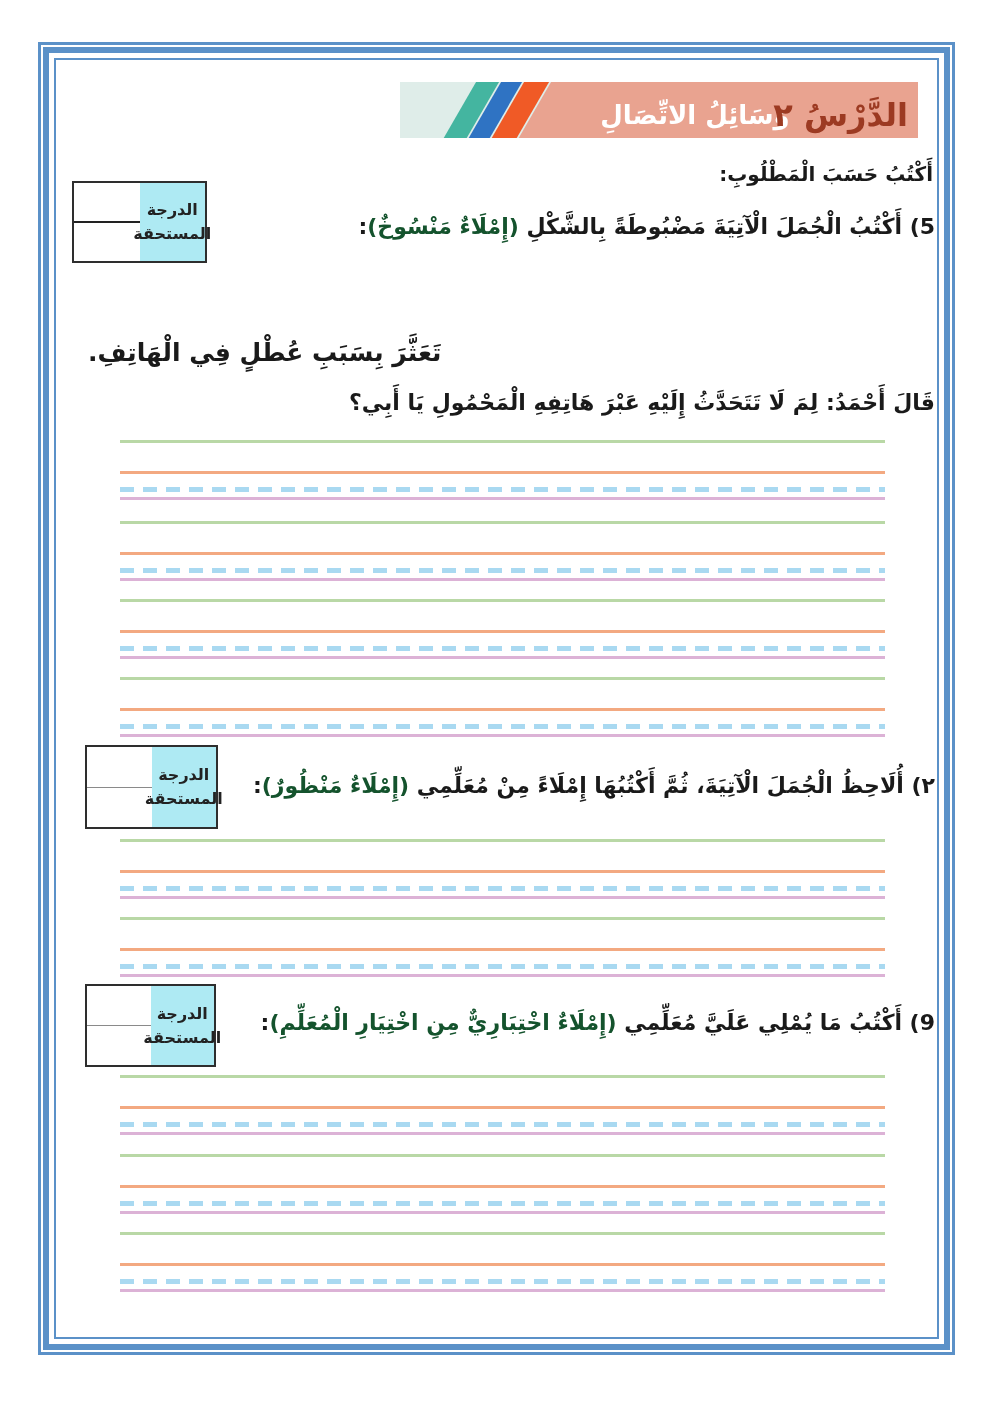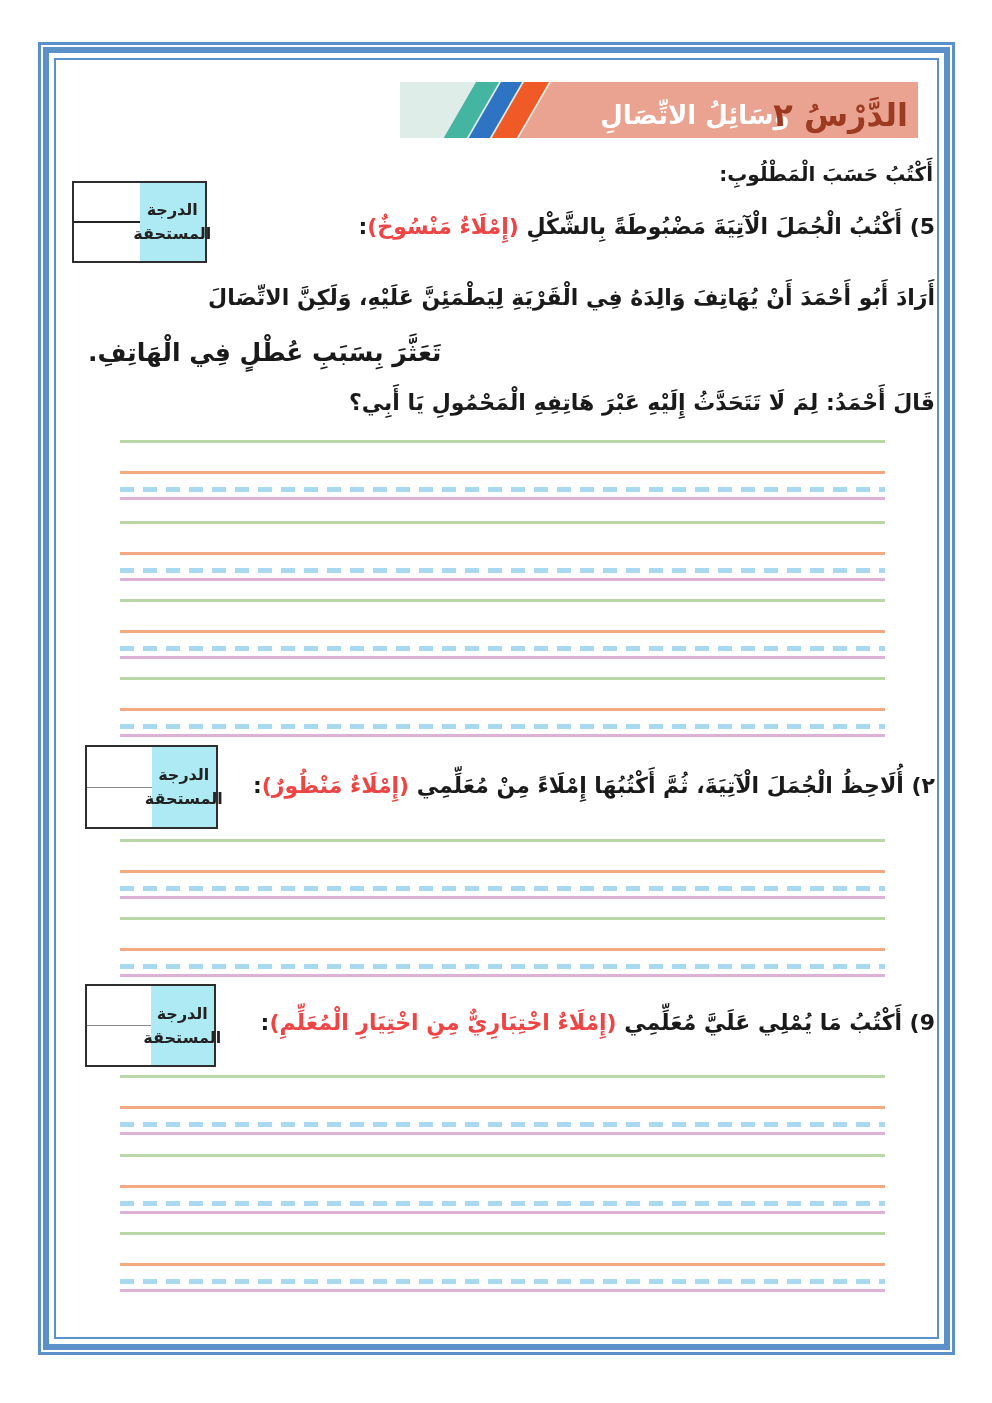--- a/index.html
+++ b/index.html
@@ -25,21 +25,21 @@
     color:#ffffff;font-size:26px;font-weight:700;}
   .banner-lesson{position:absolute;right:10px;top:0;height:66px;display:flex;align-items:center;
     color:#9c3a22;font-size:32px;font-weight:700;}
   
   .txt{position:absolute;color:#1a1a1a;font-weight:700;white-space:nowrap;}
   .instruction{right:59px;top:162px;font-size:20px;}
   .heading{font-size:22px;}
   .h1{right:57px;top:214px;}
   .h2{right:57px;top:773px;}
   .h3{right:57px;top:1010px;}
-  .heading .red{color:#ef4444;}
+  .heading .red{color:#14532d;}
   .p1{right:57px;top:285px;font-size:22px;}
   .p2{left:88px;top:338px;font-size:25px;}
   .p3{right:57px;top:390px;font-size:22px;}
   
   .score-box{position:absolute;display:flex;flex-direction:row;direction:ltr;
     border:2px solid #2e2e2e;background:#ffffff;box-sizing:border-box;}
   .sb1{left:72px;top:181px;width:135px;height:82px;}
   .sb2{left:85px;top:745px;width:133px;height:84px;}
   .sb3{left:85px;top:984px;width:131px;height:83px;}
   .score-cells{flex:1;display:flex;flex-direction:column;}
@@ -87,21 +87,20 @@
     <div class="score-label">
       <span>الدرجة</span>
       <span>المستحقة</span>
     </div>
   </div>
 
   <div class="txt heading h1">
     <span>5) أَكْتُبُ الْجُمَلَ الْآتِيَةَ مَضْبُوطَةً بِالشَّكْلِ </span><span class="red">(إِمْلَاءٌ مَنْسُوخٌ)</span><span>:</span>
   </div>
 
-  <div class="txt p1">أَرَادَ أَبُو أَحْمَدَ أَنْ يُهَاتِفَ وَالِدَهُ فِي الْقَرْيَةِ لِيَطْمَئِنَّ عَلَيْهِ، وَلَكِنَّ الاتِّصَالَ</div>
   <div class="txt p2">تَعَثَّرَ بِسَبَبِ عُطْلٍ فِي الْهَاتِفِ.</div>
   <div class="txt p3">قَالَ أَحْمَدُ: لِمَ لَا تَتَحَدَّثُ إِلَيْهِ عَبْرَ هَاتِفِهِ الْمَحْمُولِ يَا أَبِي؟</div>
 
   <div class="score-box sb2">
     <div class="score-cells">
       <div class="score-cell top"></div>
       <div class="score-cell bottom"></div>
     </div>
     <div class="score-label">
       <span>الدرجة</span>

